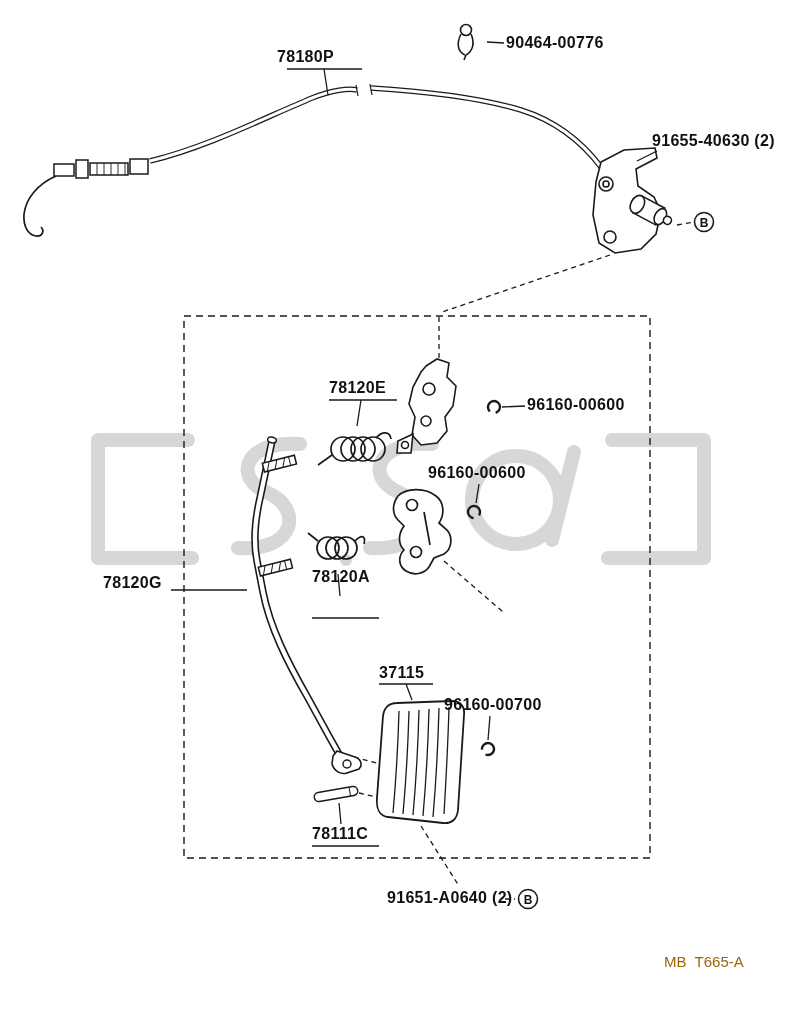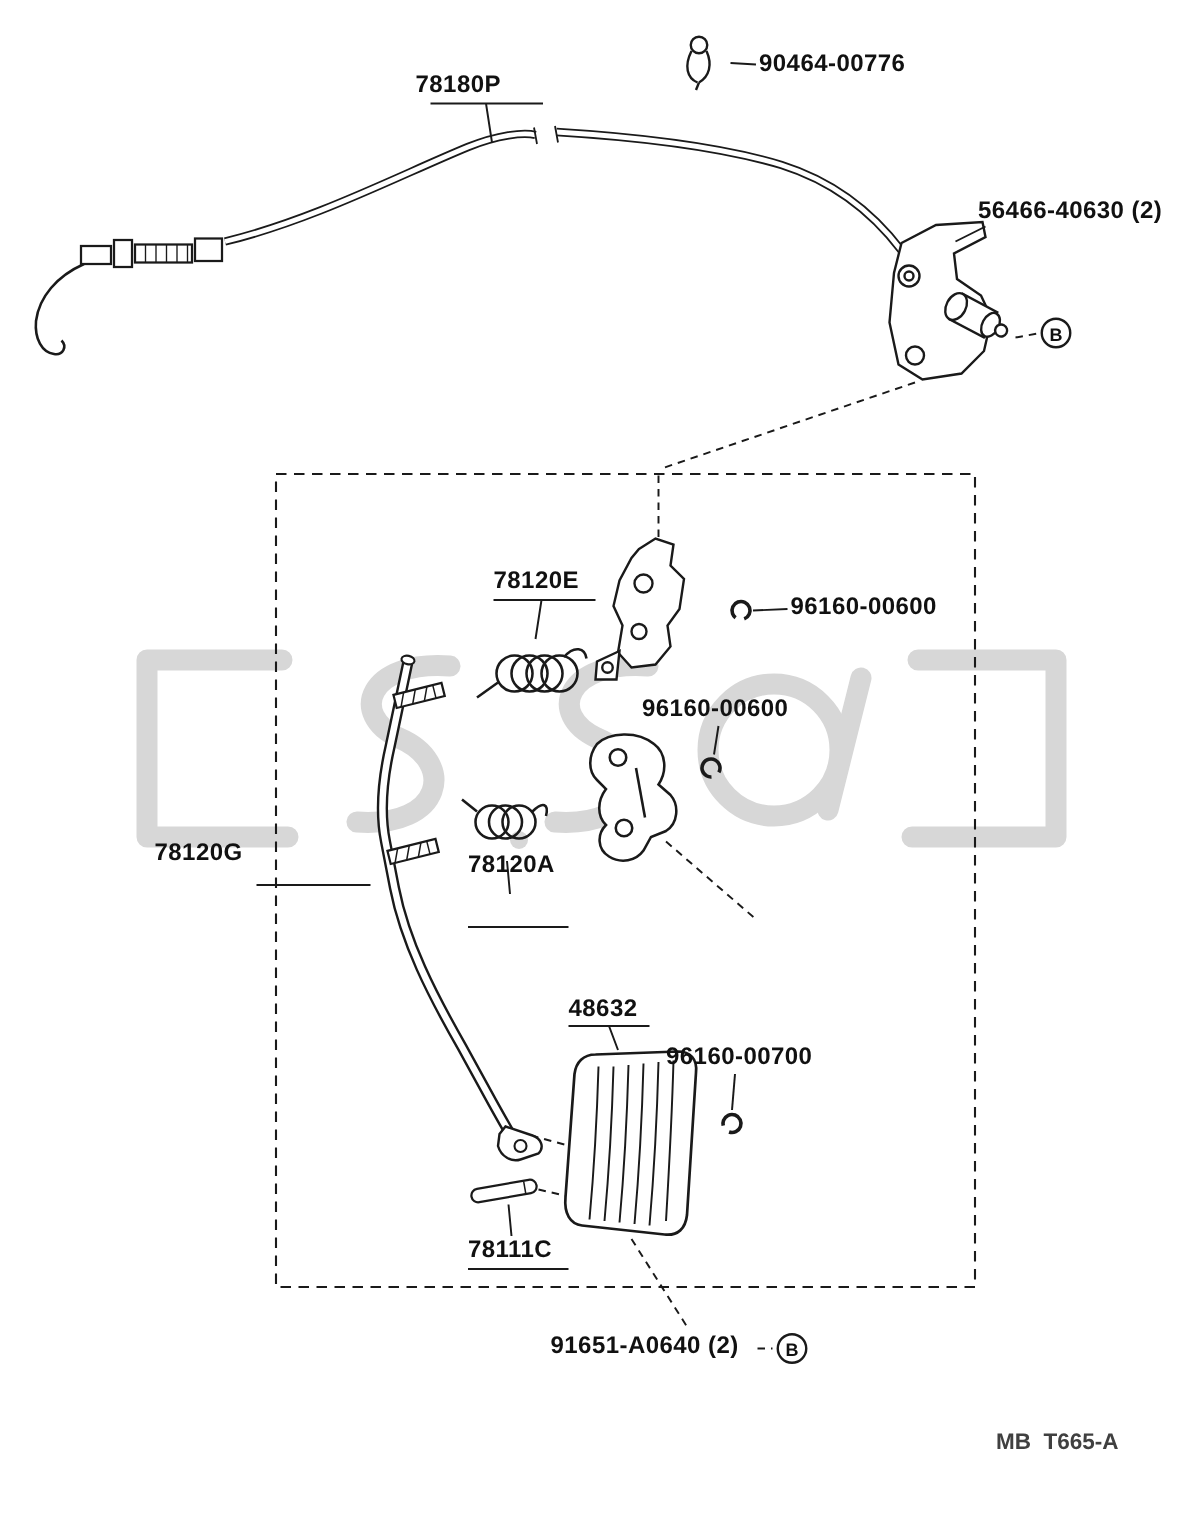--- a/index.html
+++ b/index.html
@@ -6,21 +6,21 @@
   .stage{
     position:relative;width:800px;height:1022px;background:#ffffff;overflow:hidden;
     font-family:"Liberation Sans", sans-serif;
   }
   svg{position:absolute;left:0;top:0;}
   .part-label{
     position:absolute;font-weight:bold;font-size:16px;letter-spacing:.3px;
     color:#111;white-space:pre;line-height:18px;
   }
   .sheet-code{
-    position:absolute;font-weight:bold;font-size:15px;color:#404040;white-space:pre;
+    position:absolute;font-weight:normal;font-size:15px;color:#a16207;white-space:pre;
   }
   svg text.bmark{
     font-family:"Liberation Sans", sans-serif;font-size:12px;font-weight:bold;fill:#111;
   }
 </style>
 </head>
 <body>
 
 <div class="stage">
 
@@ -183,25 +183,25 @@
       <path d="M 171 590 L 247 590"></path>
       <path d="M 312 618 L 379 618 M 340 596 L 338 574"></path>
       <path d="M 379 684 L 433 684 M 406 684 L 412 700"></path>
       <path d="M 490 716 L 488 740"></path>
       <path d="M 312 846 L 379 846 M 341 824 L 339 803"></path>
     </g>
   </svg>
 
   <div class="part-label" style="left:277px;top:48px">78180P</div>
   <div class="part-label" style="left:506px;top:34px">90464-00776</div>
-  <div class="part-label" style="left:652px;top:132px">56466-40630 (2)</div>
+  <div class="part-label" style="left:652px;top:132px">91655-40630 (2)</div>
   <div class="part-label" style="left:329px;top:379px">78120E</div>
   <div class="part-label" style="left:527px;top:396px">96160-00600</div>
   <div class="part-label" style="left:428px;top:464px">96160-00600</div>
-  <div class="part-label" style="left:103px;top:560px">78120G</div>
+  <div class="part-label" style="left:103px;top:574px">78120G</div>
   <div class="part-label" style="left:312px;top:568px">78120A</div>
-  <div class="part-label" style="left:379px;top:664px">48632</div>
+  <div class="part-label" style="left:379px;top:664px">37115</div>
   <div class="part-label" style="left:444px;top:696px">96160-00700</div>
   <div class="part-label" style="left:312px;top:825px">78111C</div>
-  <div class="part-label" style="left:367px;top:889px">91651-A0640 (2)</div>
+  <div class="part-label" style="left:387px;top:889px">91651-A0640 (2)</div>
 
   <div class="sheet-code" style="left:664px;top:953px">MB  T665-A</div>
 </div>
 
 </body></html>

